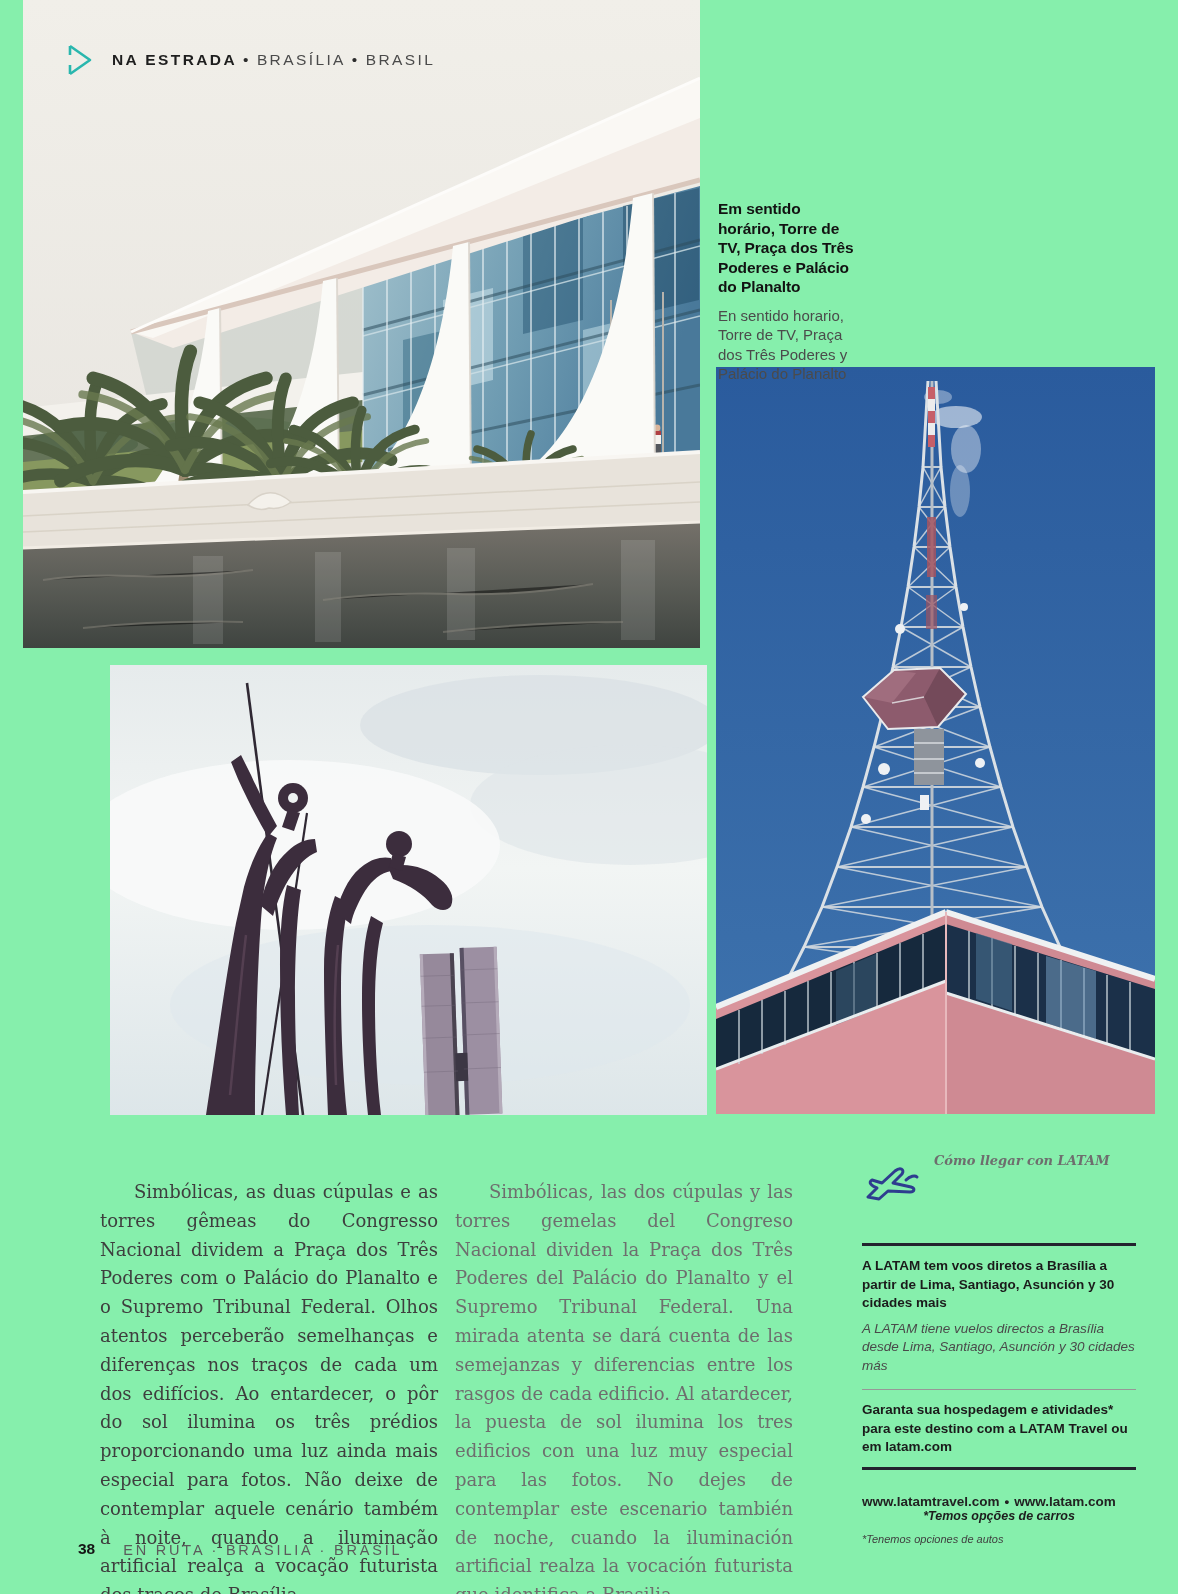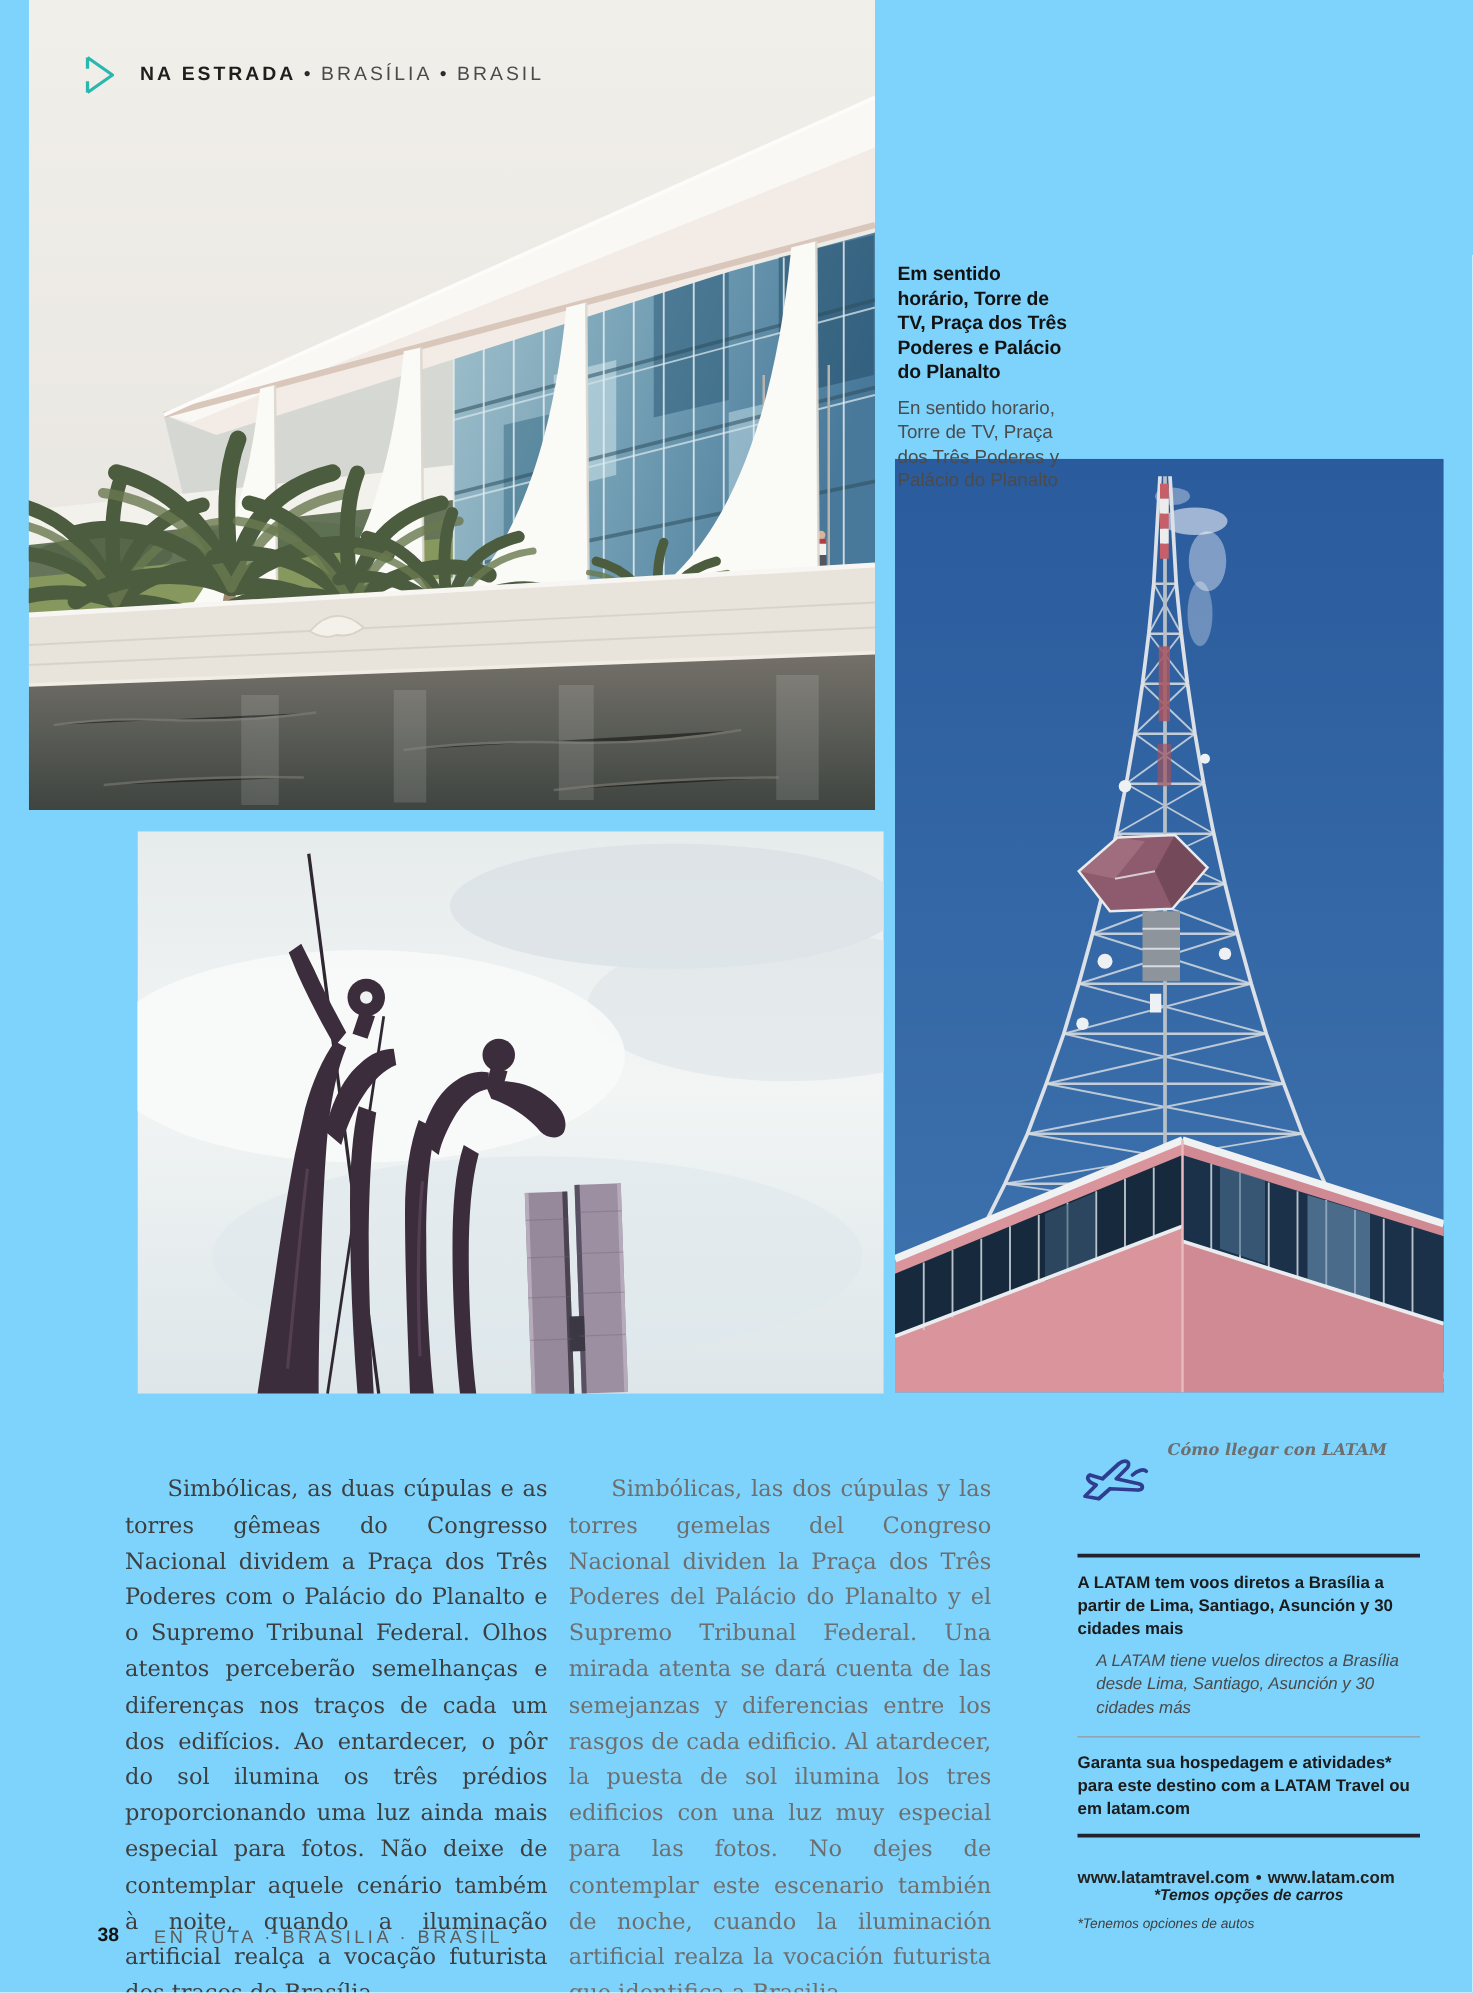--- a/index.html
+++ b/index.html
@@ -1,28 +1,28 @@
 <!DOCTYPE html>
 <html lang="pt"><head>
 <meta charset="utf-8">
 <style>
   html,body{margin:0;padding:0;background:#ffffff;}
-  .page{position:relative;width:1178px;height:1594px;background:#7dd3fc;overflow:hidden;
+  .page{position:relative;width:1178px;height:1594px;background:#86efac;overflow:hidden;
         font-family:"Liberation Sans",sans-serif;}
   .photo{position:absolute;}
   .photo svg{display:block;}
 
   
   .header{position:absolute;left:60px;top:42px;display:flex;align-items:center;gap:16px;z-index:5;}
   .header-text{font-size:15.5px;letter-spacing:2.4px;color:#4a4a4a;white-space:nowrap;}
   .header-text .kicker{font-weight:700;color:#1e1e1e;}
   .header-text .sep{color:#2b2b2b;padding:0 6px;}
 
   
-  .caption{position:absolute;left:718px;top:210px;width:142px;z-index:5;}
+  .caption{position:absolute;left:718px;top:199px;width:142px;z-index:5;}
   .caption-pt{font-weight:700;font-size:15.5px;line-height:19.5px;color:#121212;letter-spacing:-0.1px;}
   .caption-es{margin-top:9px;font-size:15px;line-height:19.5px;color:#4b4b4b;}
 
   
   .article{position:absolute;top:1160px;width:338px;font-family:"DejaVu Serif","Liberation Serif",serif;
            font-size:18px;line-height:28.8px;text-align:justify;text-indent:34px;}
   .article.pt{left:100px;color:#3e3e3e;}
   .article.es{left:455px;color:#6e6e6e;}
 
   
@@ -30,21 +30,21 @@
   .sidebar-head{position:relative;padding-left:72px;min-height:80px;}
   .plane{position:absolute;left:0;top:10px;}
   .sidebar-title{font-family:"DejaVu Serif","Liberation Serif",serif;font-style:italic;font-weight:700;
                  font-size:23px;line-height:23.5px;color:#2e3d8f;letter-spacing:-0.3px;}
   .sidebar-sub{font-family:"DejaVu Serif","Liberation Serif",serif;font-style:italic;font-weight:700;
                font-size:13px;color:#6e6e6e;margin-top:6px;}
   .rule-dark{border:0;border-top:3px solid #23232e;margin:10px 0 0 0;}
   .rule-light{border:0;border-top:1px solid #979797;margin:14px 0 0 0;}
   .sb-pt{margin-top:11px;font-size:13.5px;line-height:18.5px;color:#1b1b1b;font-weight:600;}
   .sb-pt b{font-weight:800;}
-  .sb-es{margin-top:7px;font-style:italic;font-size:13.5px;line-height:18.5px;color:#4a4a4a;margin-left:15px;}
+  .sb-es{margin-top:7px;font-style:italic;font-size:13.5px;line-height:18.5px;color:#4a4a4a;}
   .urls{margin-top:24px;font-weight:700;font-size:13.5px;color:#222222;}
   .urls .dot{padding:0 5px;}
   .note-pt{font-weight:700;font-style:italic;font-size:12.5px;color:#1d1d1d;text-align:center;}
   .note-es{font-style:italic;font-size:11px;color:#3f3f3f;margin-top:10px;}
 
   
   .footer{position:absolute;left:78px;top:1540px;display:flex;align-items:flex-end;gap:28px;}
   .page-num{font-weight:700;font-size:15.5px;color:#141414;}
   .footer-line{font-size:14.5px;color:#5b5b5b;letter-spacing:2.8px;}
 </style>

